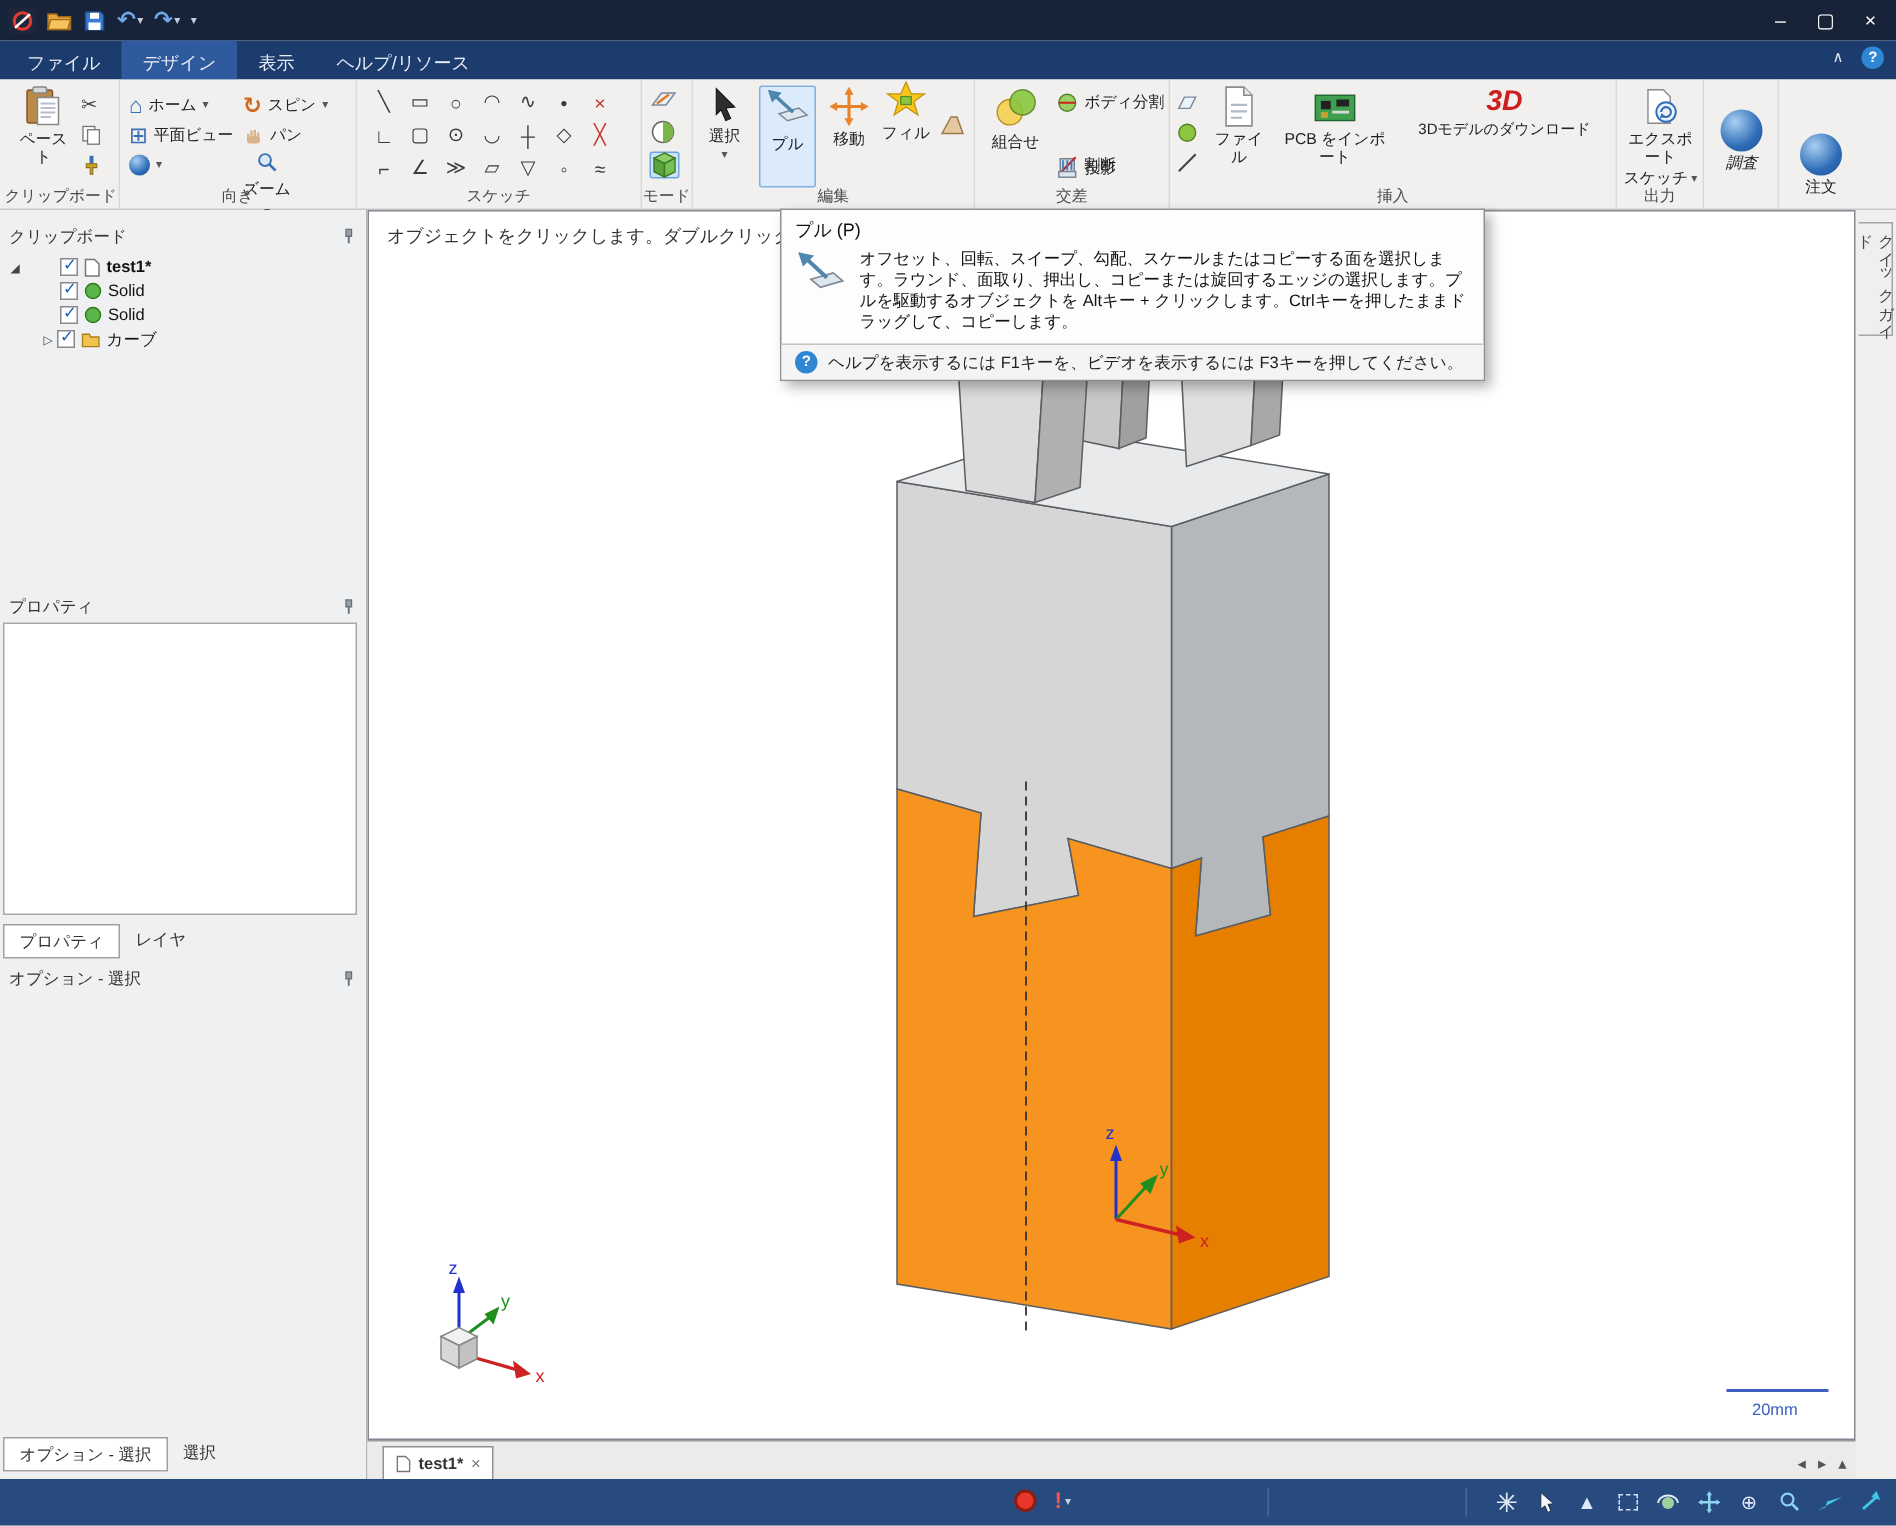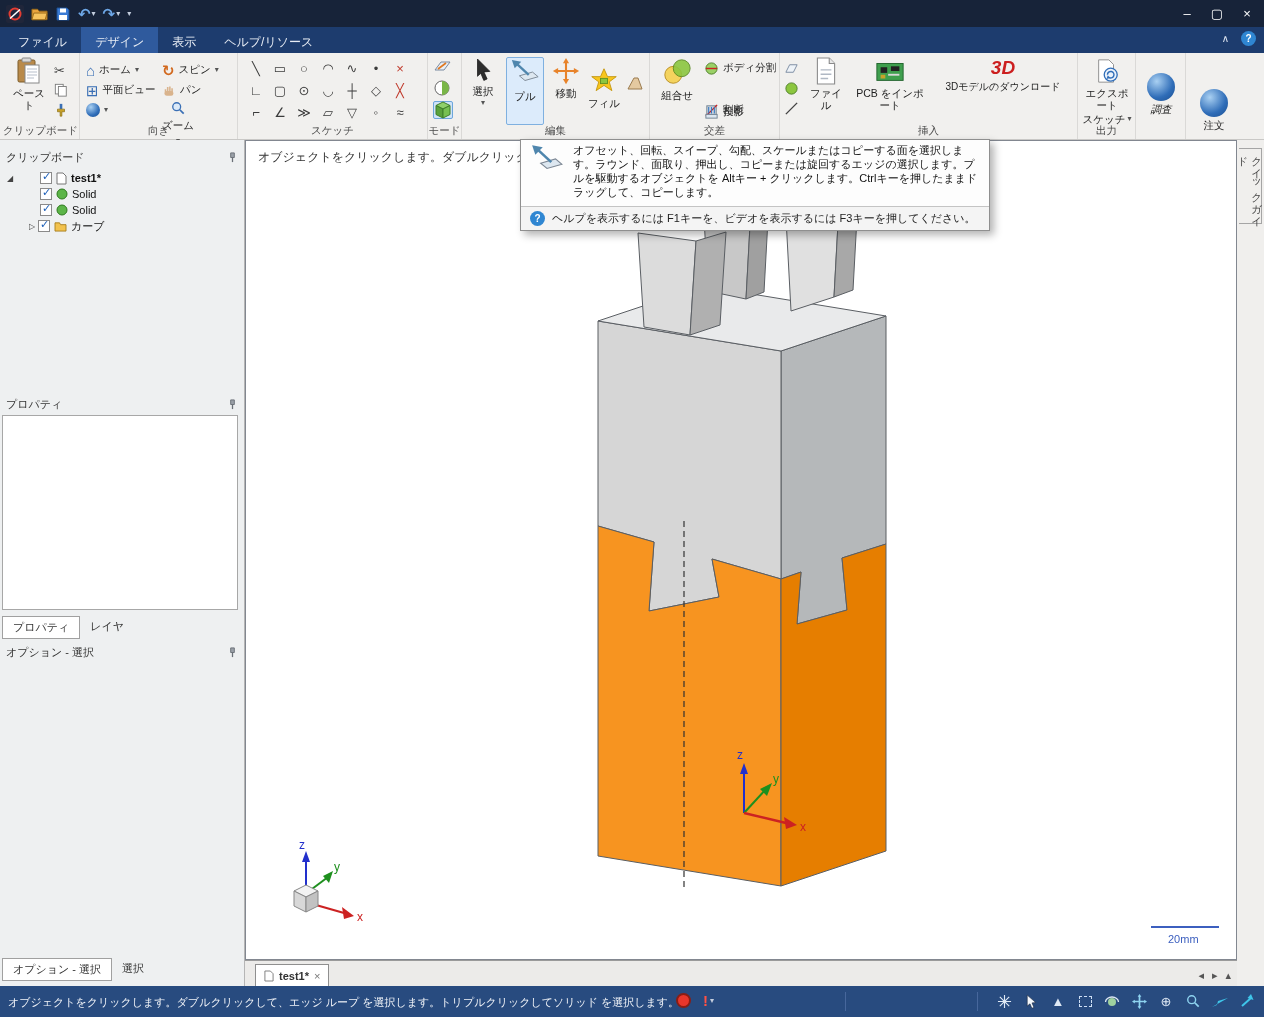--- a/index.html
+++ b/index.html
@@ -298,21 +298,21 @@
             <svg width="28" height="28" viewBox="0 0 32 32">
               <path d="M16 6 V26 M6 16 H26" stroke="#e8832a" stroke-width="2.4" fill="none"></path>
               <polygon points="16,1 12.5,7 19.5,7" fill="#e8832a"></polygon>
               <polygon points="16,31 12.5,25 19.5,25" fill="#e8832a"></polygon>
               <polygon points="1,16 7,12.5 7,19.5" fill="#e8832a"></polygon>
               <polygon points="31,16 25,12.5 25,19.5" fill="#e8832a"></polygon>
             </svg>
           </span>
         <span>移動</span>
       </div>
-      <div class="bigbtn" style="left:124px;top:14px;width:36px;">
+      <div class="bigbtn" style="left:124px;top:0;width:36px;">
         <span>
             <svg width="28" height="28" viewBox="0 0 32 32">
               <polygon points="16,2 20,11 30,11 22,17 25,27 16,21 7,27 10,17 2,11 12,11" fill="#f8c61e" stroke="#c2940a"></polygon>
               <rect x="12" y="13" width="8" height="6" fill="#8cc63f" stroke="#5a8f22"></rect>
             </svg>
           </span>
         <span>フィル</span>
       </div>
       <div class="smallbtn" style="left:164px;top:22px;">
           <span>
@@ -613,21 +613,20 @@
       <span class="x">×</span>
     </div>
     <div class="tabnav">
       <span>◂</span>
       <span>▸</span>
       <span>▴</span>
     </div>
   </div>
 
   <div id="statusbar">
-    <div id="statusmsg">オブジェクトをクリックします。ダブルクリックして、エッジ ループ を選択します。トリプルクリックしてソリッド を選択します。</div>
     <div id="st-center">
       <span class="recdot"></span>
       <span style="display:flex;align-items:center;gap:2px;">
         <span class="excl">!</span>
         <span class="caret">▾</span>
       </span>
     </div>
     <div class="st-sep" style="left:845px;"></div>
     <div class="st-sep" style="left:977px;"></div>
     <div id="st-right">
@@ -675,20 +674,21 @@
       <span class="sticon">
           <svg width="14" height="14" viewBox="0 0 14 14">
             <path d="M2 12 L11 4" stroke="#3fc6ea" stroke-width="2"></path>
             <polygon points="11,0 13.5,6 7.5,4" fill="#3fc6ea"></polygon>
           </svg>
         </span>
     </div>
   </div>
 
   <div id="tooltip">
+    <div class="tt-title">プル (P)</div>
     <div class="tt-body">
       <span>
           <svg width="34" height="34" viewBox="0 0 32 32">
             <polygon points="10,19 24,15 30,20 16,24" fill="#dde7f0" stroke="#7c8794"></polygon>
             <line x1="20" y1="18" x2="7" y2="6" stroke="#4f86ad" stroke-width="2.5"></line>
             <polygon points="2,2 12,4 5,11" fill="#4f86ad"></polygon>
           </svg>
         </span>
       <span class="tt-text">オフセット、回転、スイープ、勾配、スケールまたはコピーする面を選択します。ラウンド、面取り、押出し、コピーまたは旋回するエッジの選択します。プルを駆動するオブジェクトを Altキー + クリックします。Ctrlキーを押したままドラッグして、コピーします。</span>
     </div>

